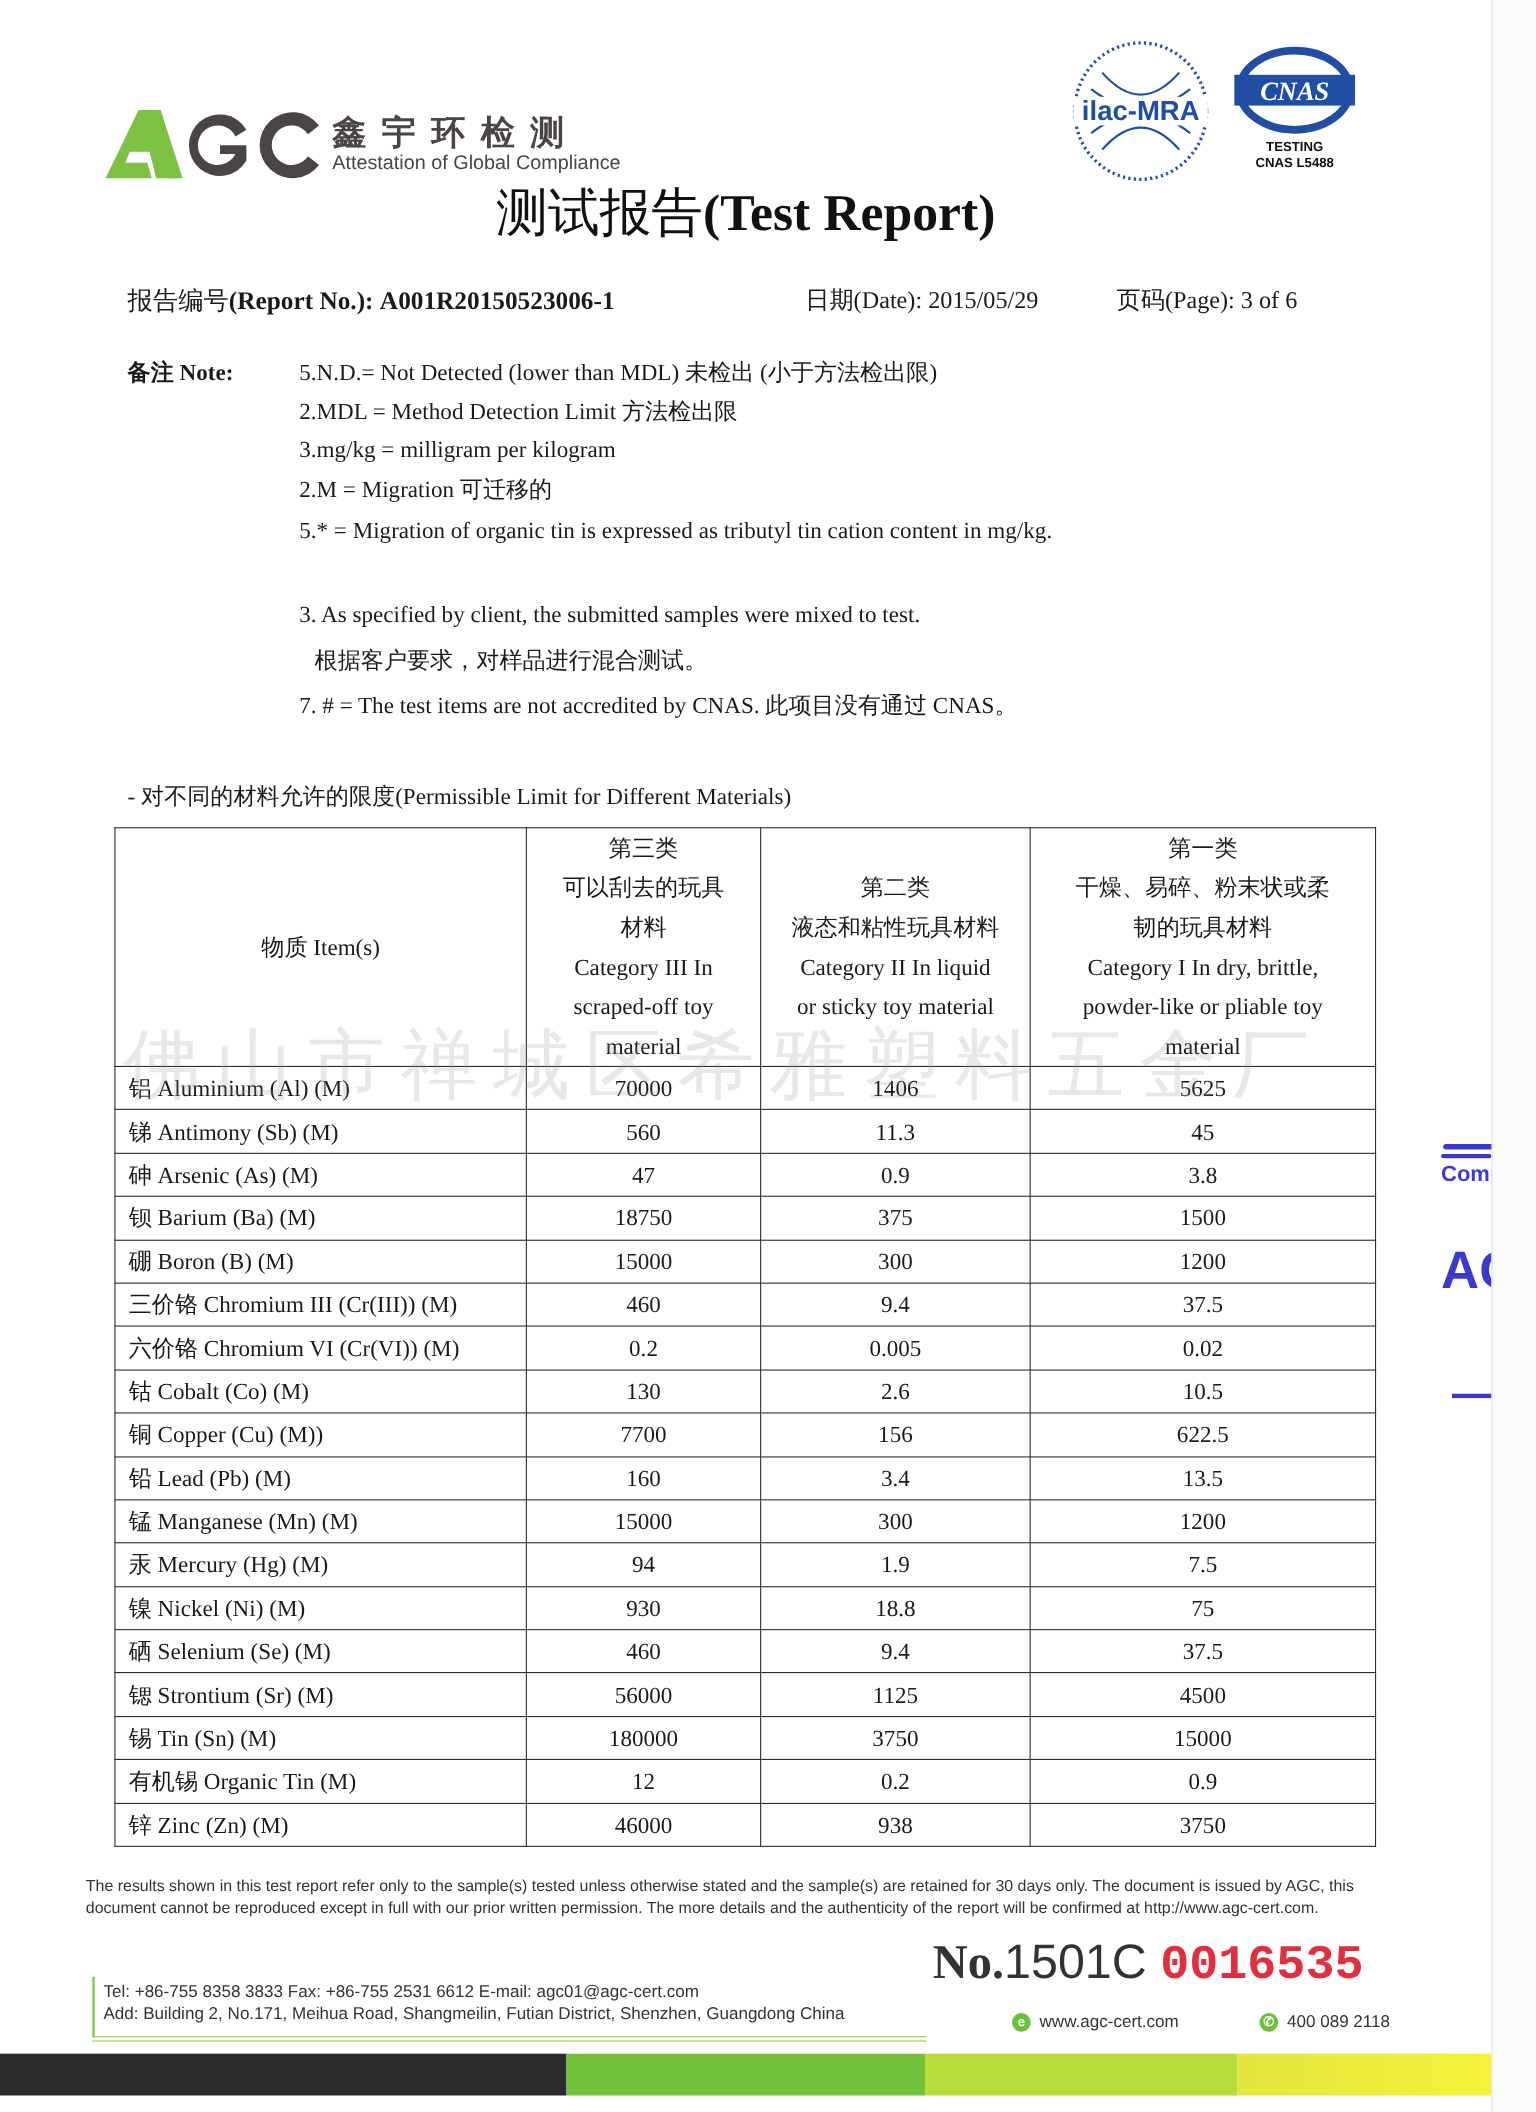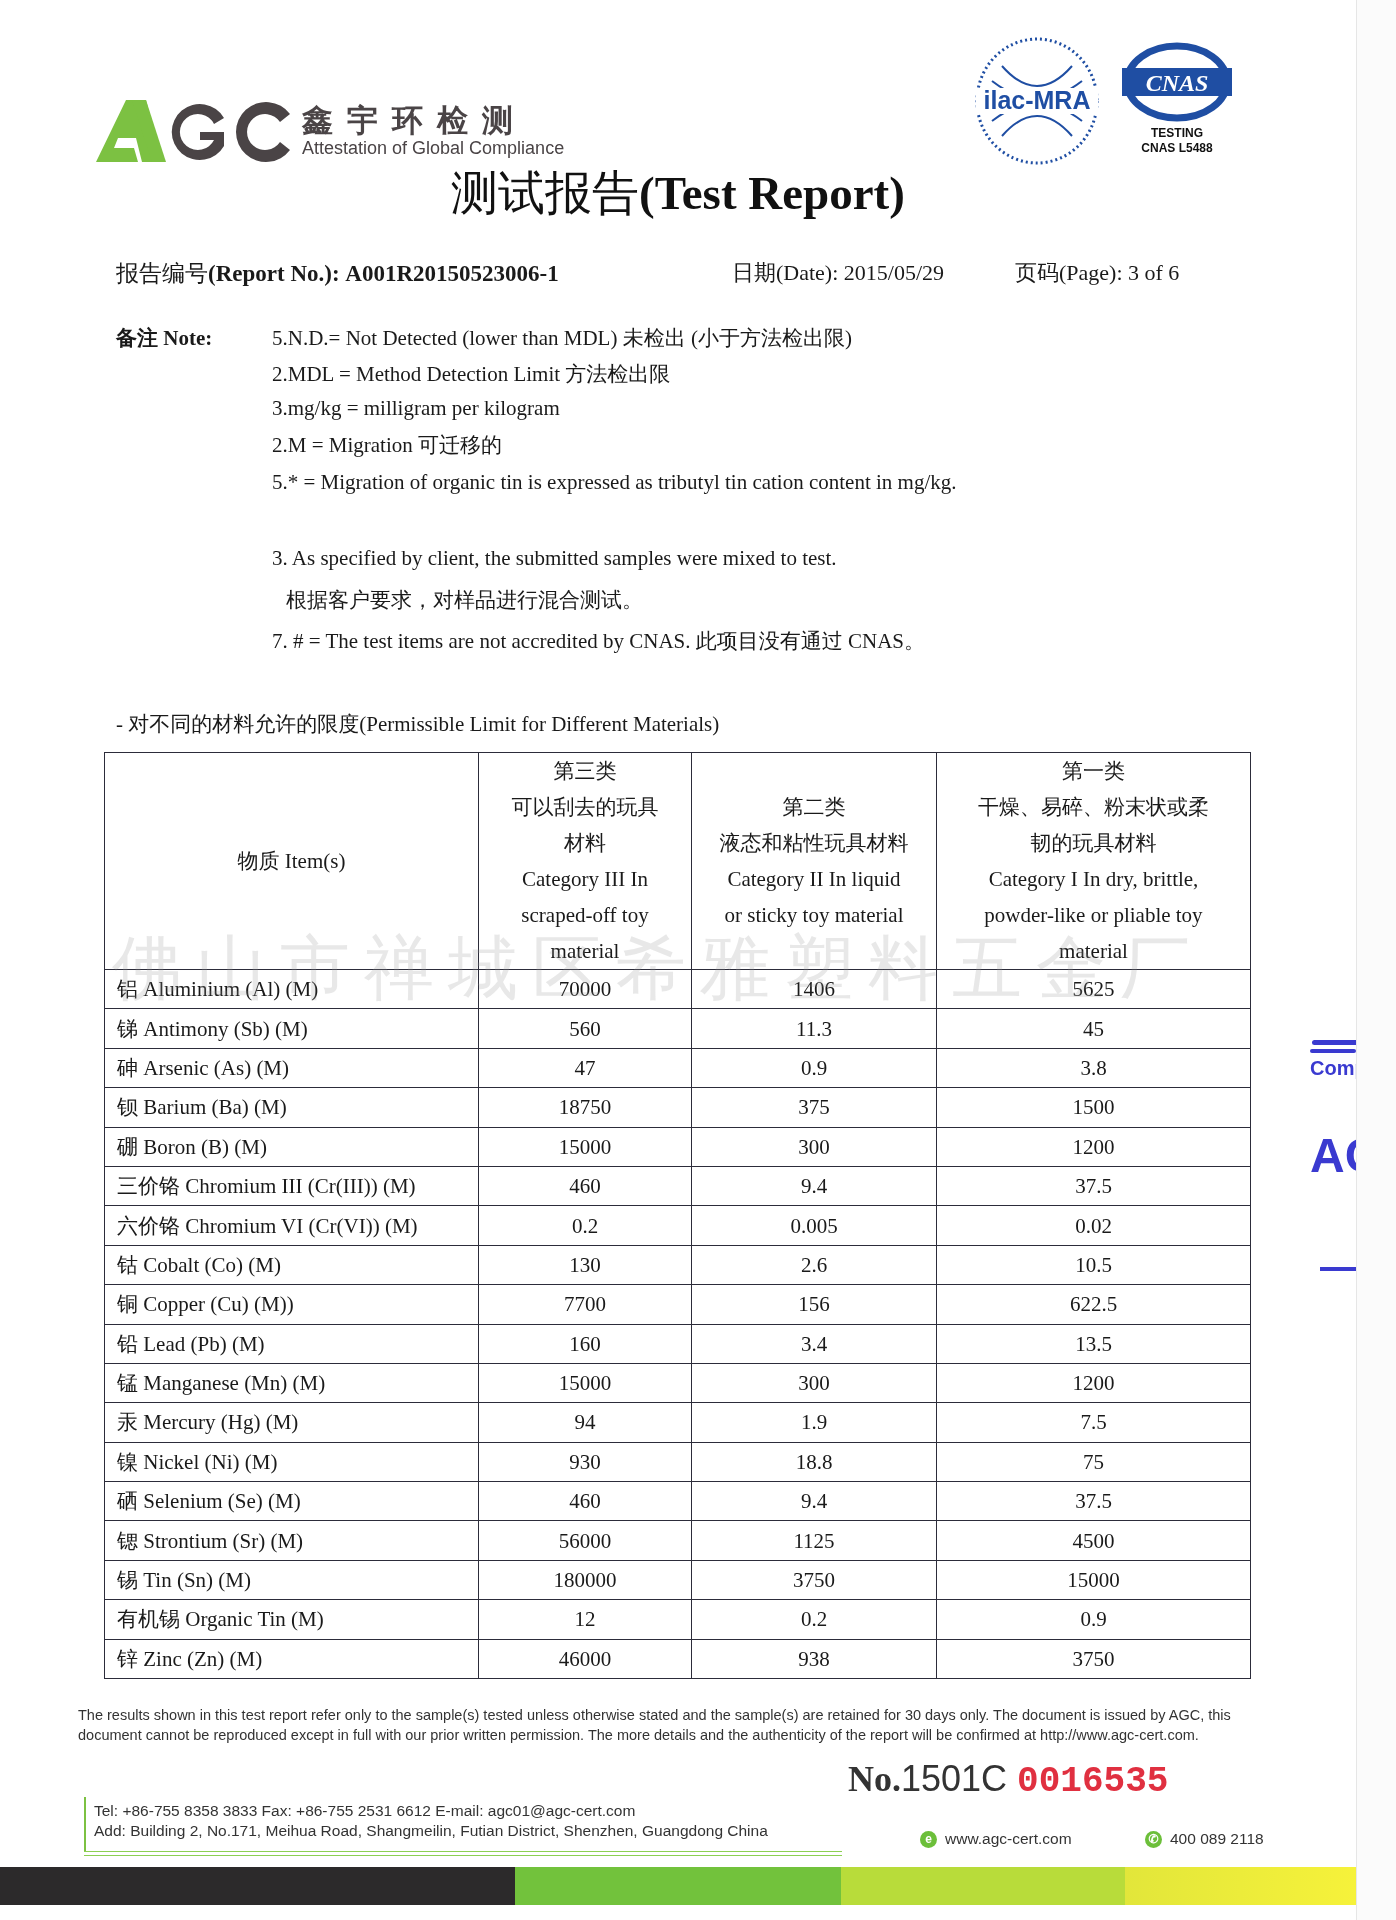--- a/index.html
+++ b/index.html
@@ -61,21 +61,21 @@
     position:absolute; left:112px; top:922px; font-family:"DejaVu Sans",sans-serif;
     font-size:70px; letter-spacing:14px; color:rgba(150,150,150,0.22); white-space:nowrap;
     pointer-events:none;
   }
 
   .disclaimer {
     left:78px; top:1706px; width:1210px; white-space:normal;
     font-family:"Liberation Sans",sans-serif; font-size:14.5px; line-height:19.5px; color:#333;
   }
 
-  .serial { left:848px; top:1758px; font-family:"Liberation Sans",sans-serif; font-size:36px; color:#333; }
+  .serial { left:848px; top:1758px; font-family:"Liberation Sans",sans-serif; font-size:44px; color:#333; }
   .serial .prefix { font-family:"Liberation Serif",serif; font-weight:bold; }
   .serial .red { color:#e03040; font-family:"Liberation Mono",monospace; font-weight:bold; }
 
   .contact-bar { position:absolute; left:84px; top:1797px; width:758px; height:55px; border-left:2px solid #7cc142; }
   .contact-line { left:94px; font-family:"Liberation Sans",sans-serif; font-size:15.5px; color:#333; }
   .green-rule { position:absolute; left:84px; top:1851px; width:758px; height:3px; border-top:1px solid #8ccf52; border-bottom:1px solid #8ccf52; }
 
   .web { left:920px; top:1830px; font-family:"Liberation Sans",sans-serif; font-size:15.5px; color:#333; }
   .tel { left:1145px; top:1830px; font-family:"Liberation Sans",sans-serif; font-size:15.5px; color:#333; }
   .round-ic { display:inline-block; width:17px; height:17px; border-radius:50%; background:#6cbf3a; color:#fff; font-size:12px; line-height:17px; text-align:center; vertical-align:middle; margin-right:8px; font-weight:bold; }

